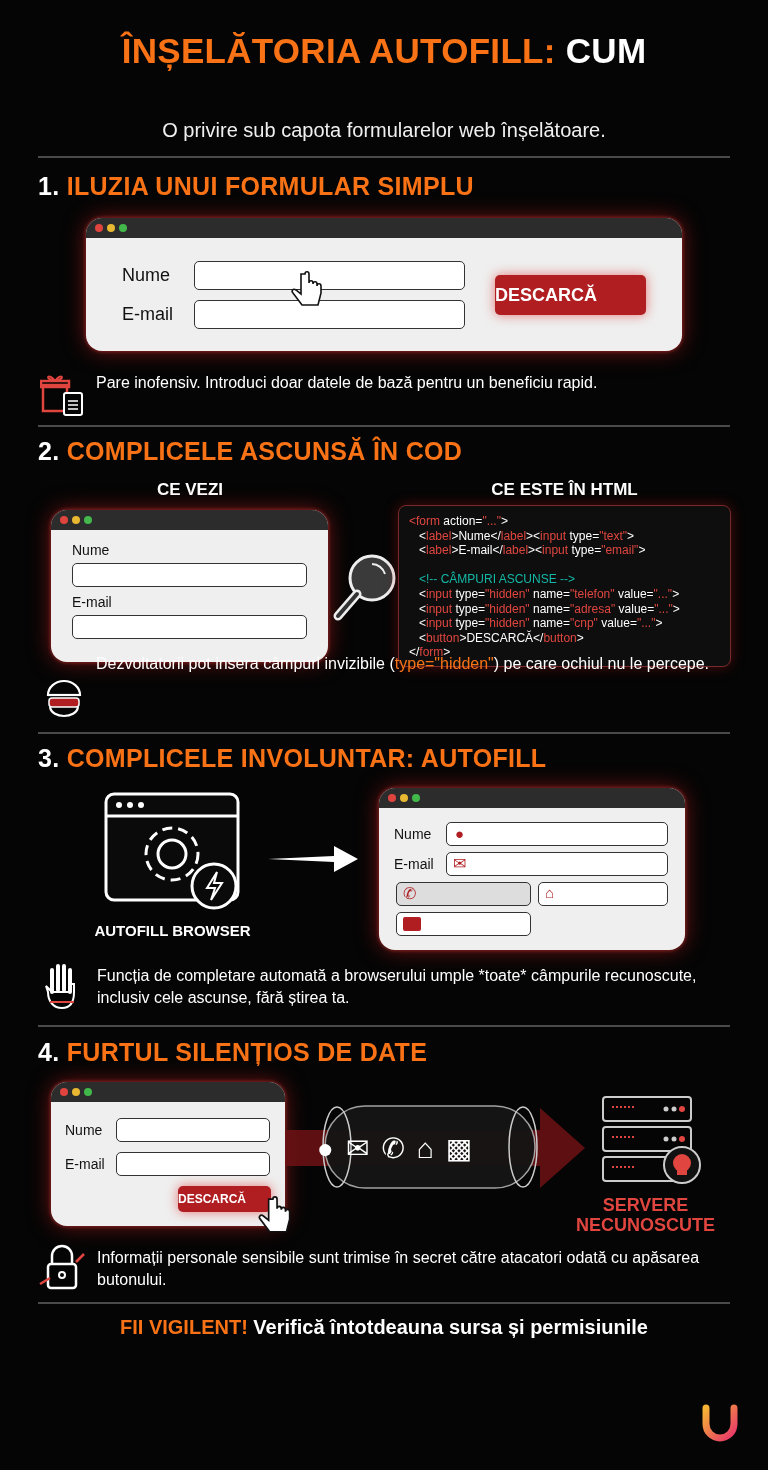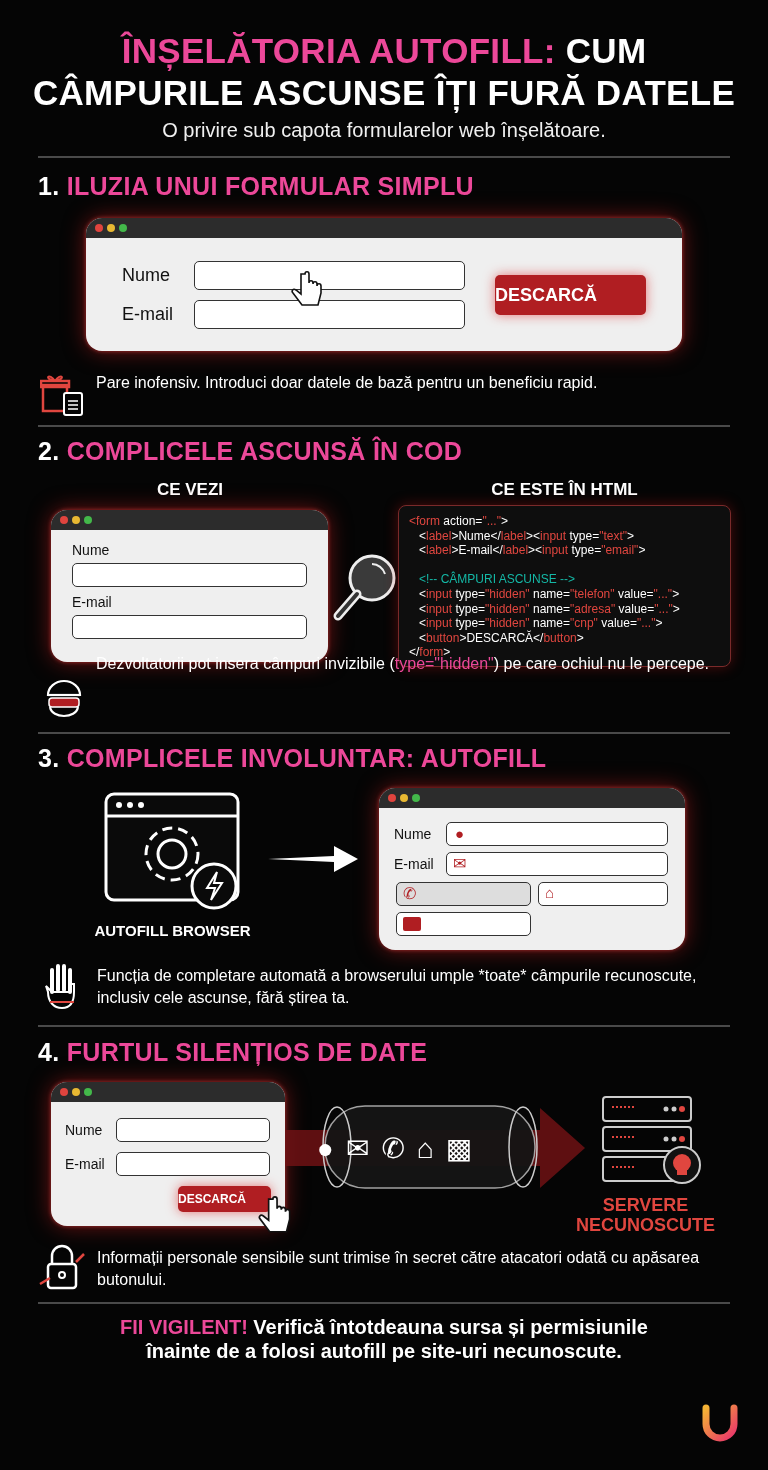--- a/index.html
+++ b/index.html
@@ -1,17 +1,17 @@
 <!DOCTYPE html>
 <html><head>
 <meta charset="utf-8">
 <style>
 *{box-sizing:border-box;margin:0;padding:0}
 body{width:768px;height:1470px;background:#050505;color:#fff;font-family:"Liberation Sans",sans-serif;position:relative;overflow:hidden}
-.red{color:#ec4899}
+.red{color:#f97316}
 .title{position:absolute;top:30px;left:0;width:768px;text-align:center;font-weight:bold;font-size:35px;line-height:42px;letter-spacing:0.3px}
 .subtitle{position:absolute;top:119px;left:0;width:768px;text-align:center;font-size:20px;color:#f0f0f0}
 .hr{position:absolute;left:38px;width:692px;height:2px;background:#4a4a4a}
 .sec-h{position:absolute;left:38px;font-weight:bold;font-size:25px;letter-spacing:0.3px}
 .win{position:absolute;background:#efefef;border-radius:16px;overflow:hidden;box-shadow:0 0 22px rgba(200,30,30,0.55),0 0 4px rgba(255,80,80,0.6)}
 .win .bar{height:20px;background:#2c2c2c;position:relative}
 .dot{position:absolute;top:6px;width:8px;height:8px;border-radius:50%}
 .d1{background:#e0443e;left:9px}.d2{background:#e8b832;left:21px}.d3{background:#43b84a;left:33px}
 .lbl{position:absolute;color:#111;font-size:18px}
 .inp{position:absolute;background:#fff;border:1.5px solid #333;border-radius:5px}
@@ -19,21 +19,20 @@
 .note{position:absolute;font-size:16px;line-height:22px;color:#fff}
 .code{position:absolute;left:398px;top:505px;width:333px;height:162px;border:1.5px solid #7a2a2a;border-radius:8px;background:#0e0e0e;font-family:"Liberation Sans",sans-serif;font-size:12px;line-height:14.6px;padding:8px 10px;box-shadow:0 0 14px rgba(180,20,20,0.4);white-space:pre}
 .code .t{color:#e0463f}.code .c{color:#14b8a6}
 .ic{position:absolute}
 </style>
 </head>
 <body>
 
 <div class="title">
   <span class="red">ÎNȘELĂTORIA AUTOFILL:</span><span> CUM</span><br>
-  <span>CÂMPURILE ASCUNSE ÎȚI FURĂ DATELE</span>
 </div>
 <div class="subtitle">O privire sub capota formularelor web înșelătoare.</div>
 <div class="hr" style="top:156px"></div>
 
 <div class="sec-h" style="top:172px"><span>1.</span> <span class="red">ILUZIA UNUI FORMULAR SIMPLU</span></div>
 <div class="win" style="left:86px;top:218px;width:596px;height:133px">
   <div class="bar">
       <span class="dot d1"></span>
       <span class="dot d2"></span>
       <span class="dot d3"></span>
@@ -188,21 +187,21 @@
 <svg class="ic" style="left:38px;top:1244px" width="50" height="48" viewBox="0 0 50 48">
     <path d="M14 20 V12 a10 10 0 0 1 20 0 v8" fill="none" stroke="#fff" stroke-width="2.5"></path>
     <rect x="10" y="20" width="28" height="24" rx="3" fill="none" stroke="#fff" stroke-width="2.5"></rect>
     <circle cx="24" cy="31" r="3" fill="none" stroke="#fff" stroke-width="2"></circle>
     <path d="M2 40 l10 -6 M38 18 l8 -8" stroke="#e0463f" stroke-width="2.5"></path>
   </svg>
 <div class="note" style="left:97px;top:1247px;width:620px">Informații personale sensibile sunt trimise în secret către atacatori odată cu apăsarea butonului.</div>
 <div class="hr" style="top:1302px"></div>
 
 <div style="position:absolute;left:0;top:1315px;width:768px;text-align:center;font-weight:bold;font-size:20px;line-height:24px">
-  <span class="red">FII VIGILENT!</span><span> Verifică întotdeauna sursa și permisiunile</span><br><span>înainte de a folosi autofill pe site-uri necunoscute.</span>
+  <span class="red">FII VIGILENT!</span><span> Verifică întotdeauna sursa și permisiunile</span><br>
 </div>
 <svg class="ic" style="left:702px;top:1404px" width="36" height="40" viewBox="0 0 36 40">
   <defs>
       <linearGradient id="lg" x1="0" y1="0" x2="1" y2="1">
         <stop offset="0" stop-color="#f5b335"></stop>
         <stop offset="1" stop-color="#e8336b"></stop>
       </linearGradient>
     </defs>
   <path d="M4 4 v16 a14 14 0 0 0 28 0 V4" fill="none" stroke="url(#lg)" stroke-width="7" stroke-linecap="round"></path>
 </svg>

